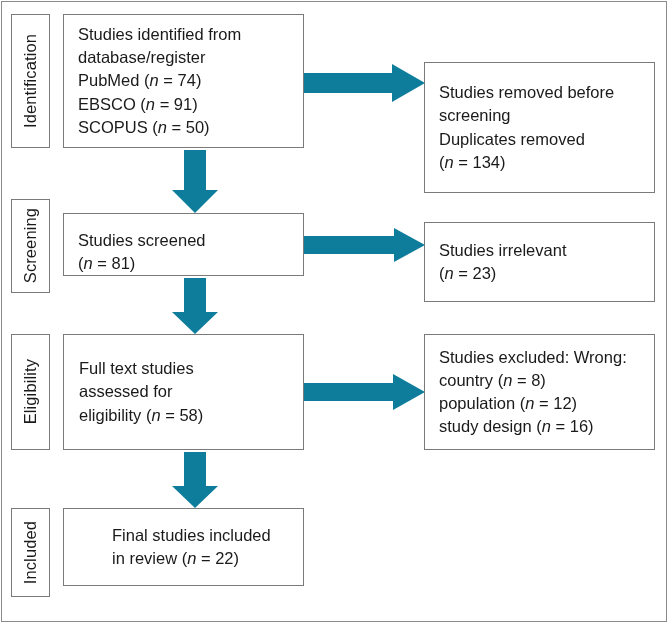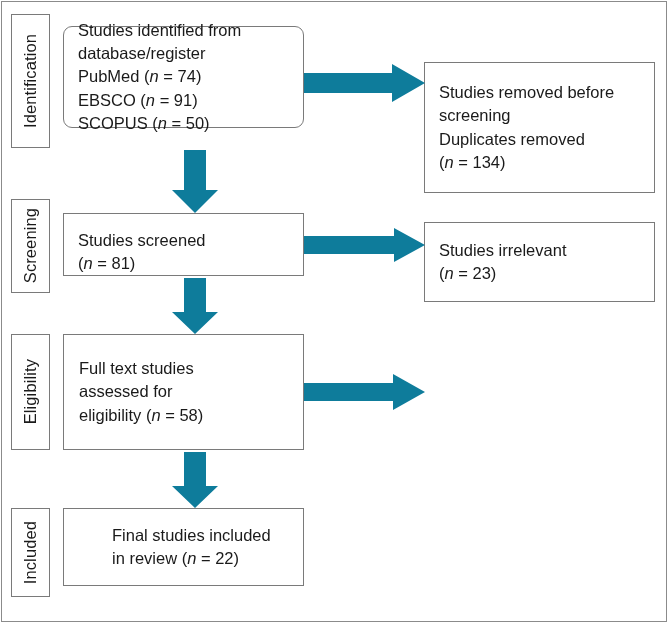--- a/index.html
+++ b/index.html
@@ -96,21 +96,21 @@
   </div>
 
   <div class="stage-label" style="left:11px; top:334px; width:39px; height:116px;">
     <span class="stage-text">Eligibility</span>
   </div>
 
   <div class="stage-label" style="left:11px; top:508px; width:39px; height:89px;">
     <span class="stage-text">Included</span>
   </div>
 
-  <div class="flow-box" style="left:63px; top:26px; width:241px; height:102px;border-radius:9px;">
+  <div class="flow-box" style="left:63px; top:14px; width:241px; height:134px;">
     <div class="box-text">Studies identified from
 database/register
 PubMed (<i>n</i> = 74)
 EBSCO (<i>n</i> = 91)
 SCOPUS (<i>n</i> = 50)</div>
   </div>
 
   <div class="flow-box" style="left:424px; top:17px; width:231px; height:131px;margin-top:45px;">
     <div class="box-text">Studies removed before
 screening
@@ -151,20 +151,26 @@
       <polygon points="12,0 34,0 34,34 46,34 23,56 0,34 12,34" fill="#0e7c9b"></polygon>
     </svg>
   </div>
 
   <div class="flow-box" style="left:63px; top:334px; width:241px; height:116px;padding-left:15px;">
     <div class="box-text">Full text studies
 assessed for
 eligibility (<i>n</i> = 58)</div>
   </div>
 
+  <div class="flow-box" style="left:424px; top:334px; width:231px; height:116px;">
+    <div class="box-text">Studies excluded: Wrong:
+country (<i>n</i> = 8)
+population (<i>n</i> = 12)
+study design (<i>n</i> = 16)</div>
+  </div>
 
   <div class="arrow" style="left:304px; top:374px; width:121px; height:36px;">
     <svg width="121" height="36" viewBox="0 0 121 36" xmlns="http://www.w3.org/2000/svg">
       <polygon points="0,9 89,9 89,0 121,18 89,36 89,27 0,27" fill="#0e7c9b"></polygon>
     </svg>
   </div>
 
   <div class="arrow" style="left:172px; top:452px; width:46px; height:56px;">
     <svg width="46" height="56" viewBox="0 0 46 56" xmlns="http://www.w3.org/2000/svg">
       <polygon points="12,0 34,0 34,34 46,34 23,56 0,34 12,34" fill="#0e7c9b"></polygon>

